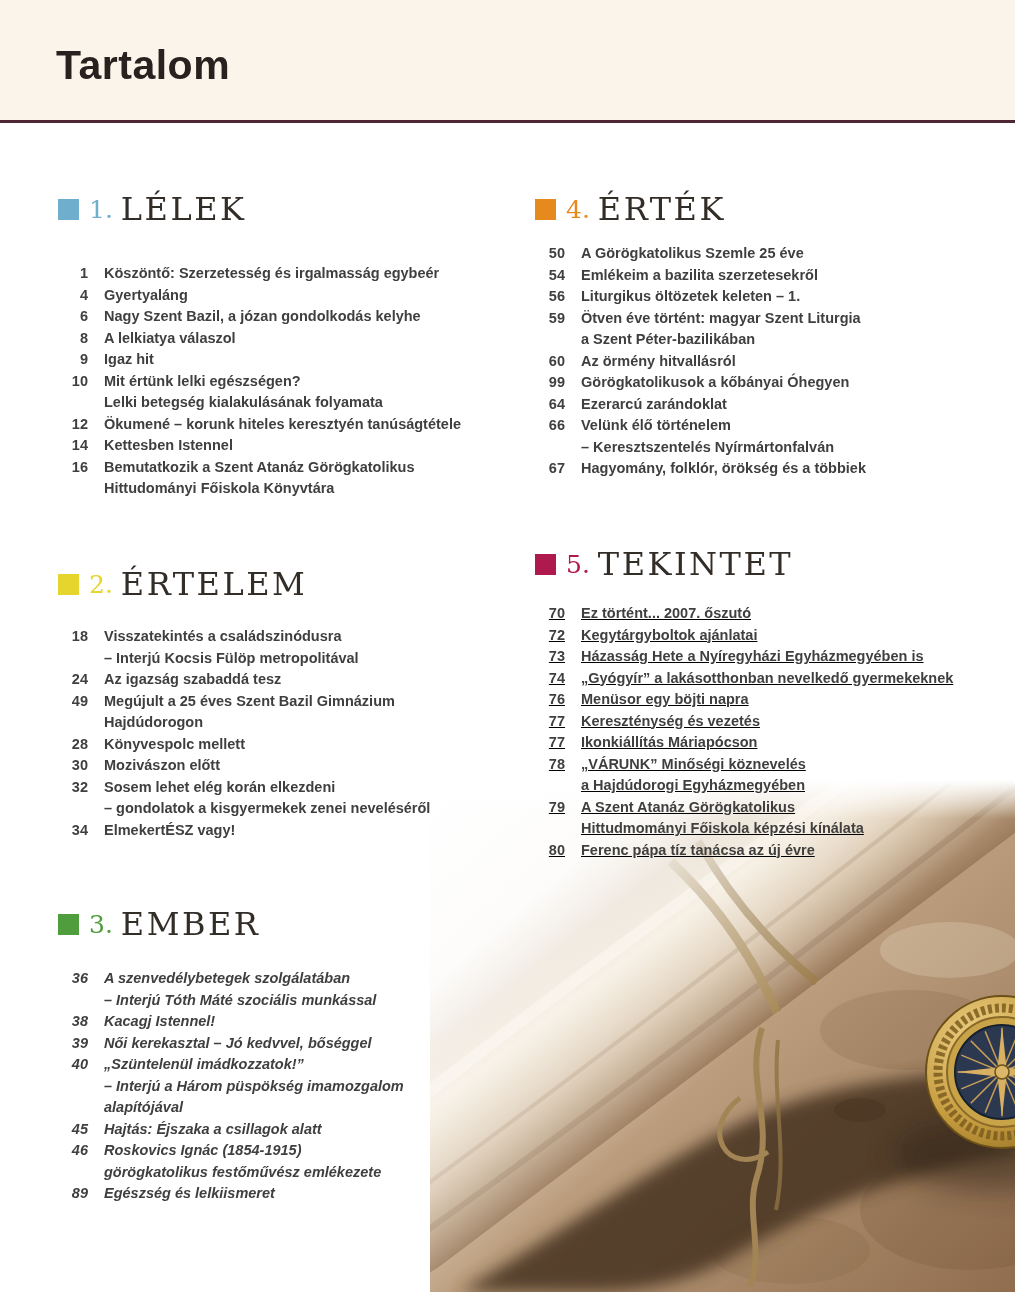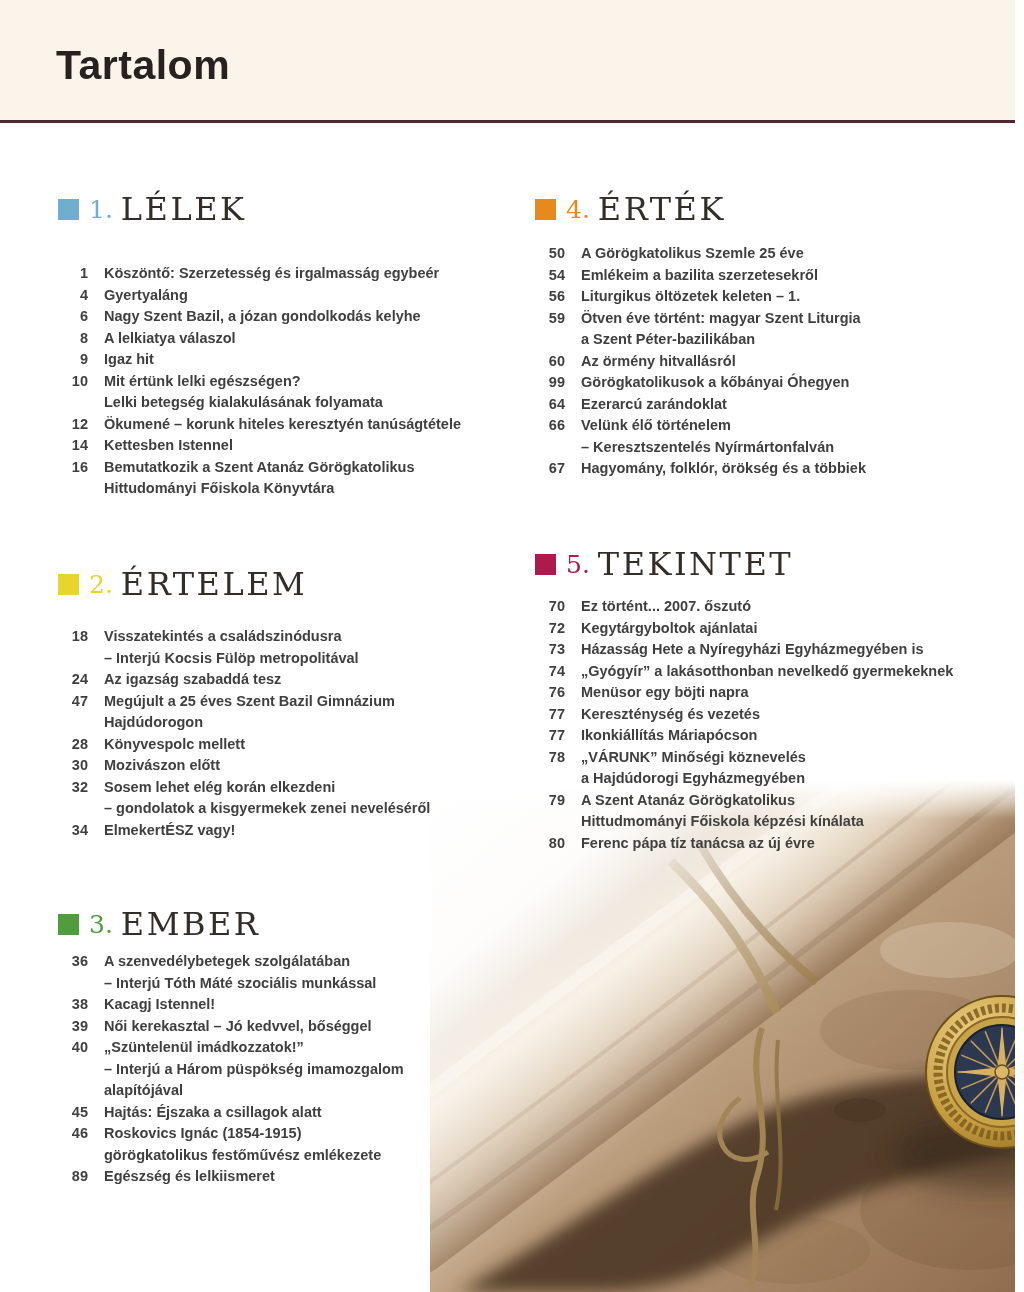--- a/index.html
+++ b/index.html
@@ -196,21 +196,21 @@
           </div>
           <div class="row">
             <span class="pnum"></span>
             <span class="etext">– Interjú Kocsis Fülöp metropolitával</span>
           </div>
           <div class="row">
             <span class="pnum">24</span>
             <span class="etext">Az igazság szabaddá tesz</span>
           </div>
           <div class="row">
-            <span class="pnum">47</span>
+            <span class="pnum">49</span>
             <span class="etext">Megújult a 25 éves Szent Bazil Gimnázium</span>
           </div>
           <div class="row">
             <span class="pnum"></span>
             <span class="etext">Hajdúdorogon</span>
           </div>
           <div class="row">
             <span class="pnum">28</span>
             <span class="etext">Könyvespolc mellett</span>
           </div>
@@ -231,21 +231,21 @@
             <span class="etext">ElmekertÉSZ vagy!</span>
           </div>
         </div>
       </div>
       <div class="section" style="left: 58px; top: 908px;">
         <div class="heading">
           <span class="square" style="background: rgb(79, 157, 60);"></span>
           <span class="secnum" style="color: rgb(79, 157, 60);">3.</span>
           <span class="sectitle">EMBER</span>
         </div>
-        <div class="items" style="margin-top: 11px;">
+        <div class="items" style="margin-top: 28px; font-style: italic;">
           <div class="row">
             <span class="pnum">36</span>
             <span class="etext">A szenvedélybetegek szolgálatában</span>
           </div>
           <div class="row">
             <span class="pnum"></span>
             <span class="etext">– Interjú Tóth Máté szociális munkással</span>
           </div>
           <div class="row">
             <span class="pnum">38</span>
@@ -337,21 +337,21 @@
             <span class="etext">Hagyomány, folklór, örökség és a többiek</span>
           </div>
         </div>
       </div>
       <div class="section" style="left: 535px; top: 548px;">
         <div class="heading">
           <span class="square" style="background: rgb(174, 26, 77);"></span>
           <span class="secnum" style="color: rgb(174, 26, 77);">5.</span>
           <span class="sectitle">TEKINTET</span>
         </div>
-        <div class="items" style="margin-top: 16px;">
+        <div class="items" style="margin-top: 23px; text-decoration: underline;">
           <div class="row">
             <span class="pnum">70</span>
             <span class="etext">Ez történt... 2007. őszutó</span>
           </div>
           <div class="row">
             <span class="pnum">72</span>
             <span class="etext">Kegytárgyboltok ajánlatai</span>
           </div>
           <div class="row">
             <span class="pnum">73</span>

